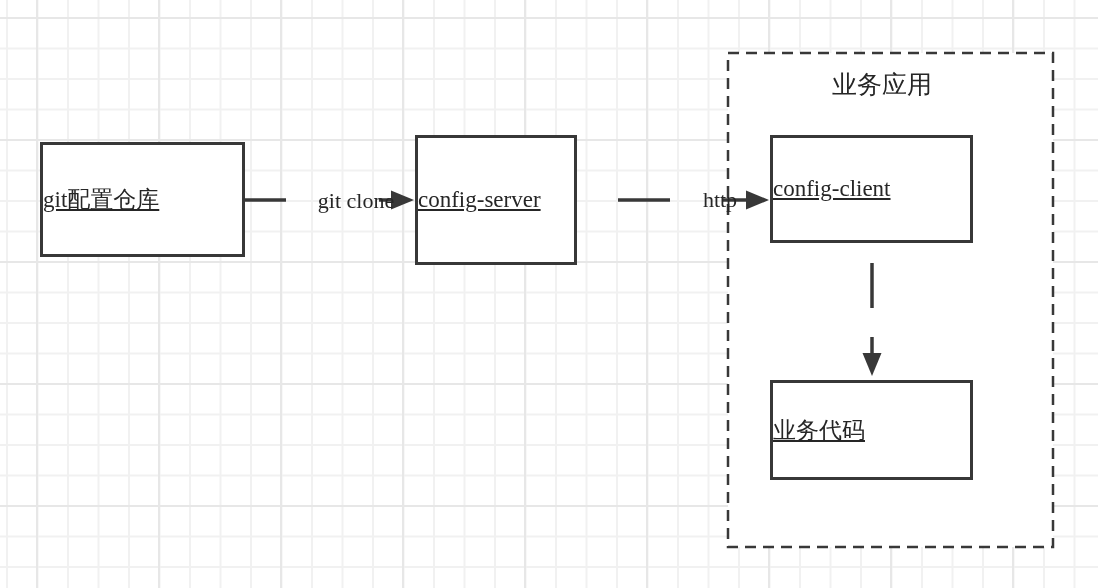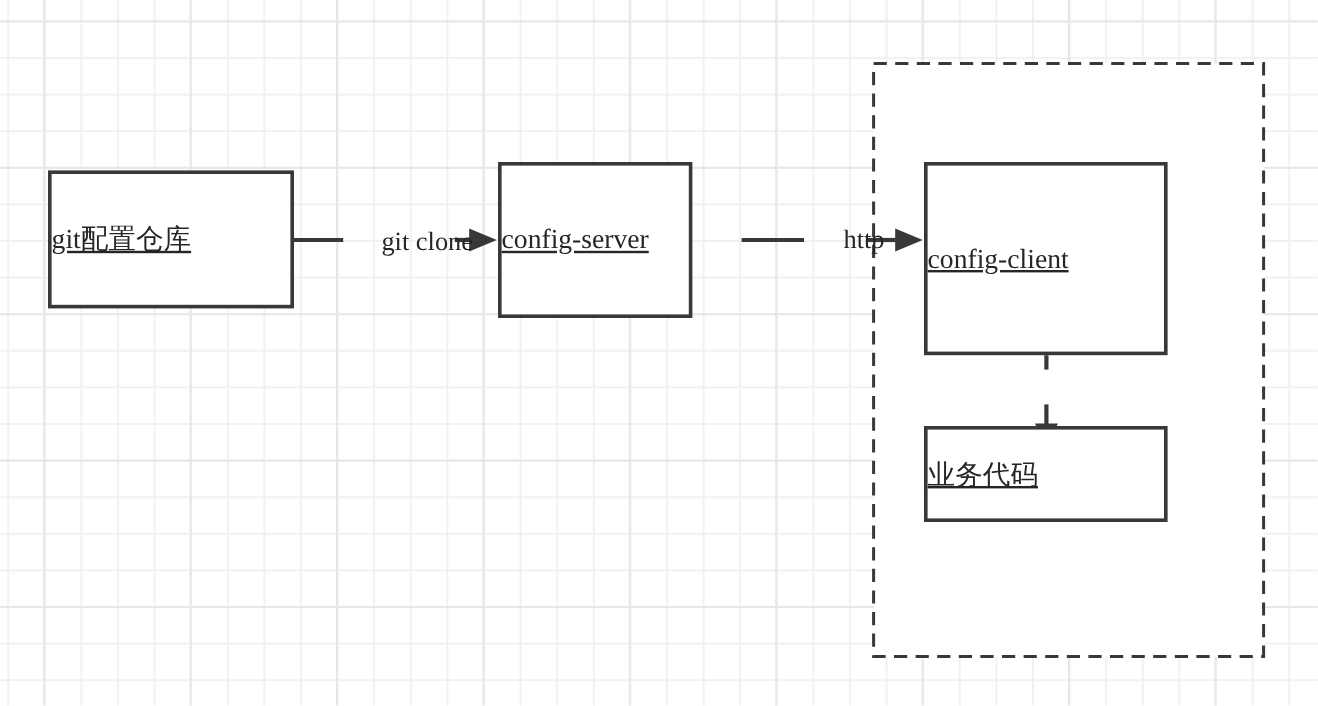--- a/index.html
+++ b/index.html
@@ -51,22 +51,22 @@
     display: flex;
     align-items: center;
     justify-content: flex-start;
     color: var(--text);
     font-size: 23px;
     text-align: center;
     text-decoration: underline;
   }
   .node-git-repo      { left: 40px;  top: 142px; width: 205px; height: 115px; }
   .node-config-server { left: 415px; top: 135px; width: 162px; height: 130px; }
-  .node-config-client { left: 770px; top: 135px; width: 203px; height: 161px; }
-  .node-business-code { left: 770px; top: 355px; width: 203px; height: 80px; }
+  .node-config-client { left: 770px; top: 135px; width: 203px; height: 108px; }
+  .node-business-code { left: 770px; top: 380px; width: 203px; height: 100px; }
   .group-title {
     position: absolute;
     left: 757px; top: 68px;
     width: 250px;
     text-align: center;
     color: var(--text);
     font-size: 25px;
     font-family: "Liberation Sans", "DejaVu Sans", sans-serif;
   }
   .edge-label {
@@ -102,20 +102,21 @@
       <polygon points="769,200 746,190.5 746,209.5"></polygon>
     </g>
 
     <g>
       <line x1="872" y1="263" x2="872" y2="308"></line>
       <line x1="872" y1="337" x2="872" y2="356"></line>
       <polygon points="872,376 862.5,353 881.5,353"></polygon>
     </g>
   </svg>
 
+  <div class="group-title">业务应用</div>
 
   <div class="node node-git-repo">
     <span>git配置仓库</span>
   </div>
 
   <div class="node node-config-server">
     <span>config-server</span>
   </div>
 
   <div class="node node-config-client">

